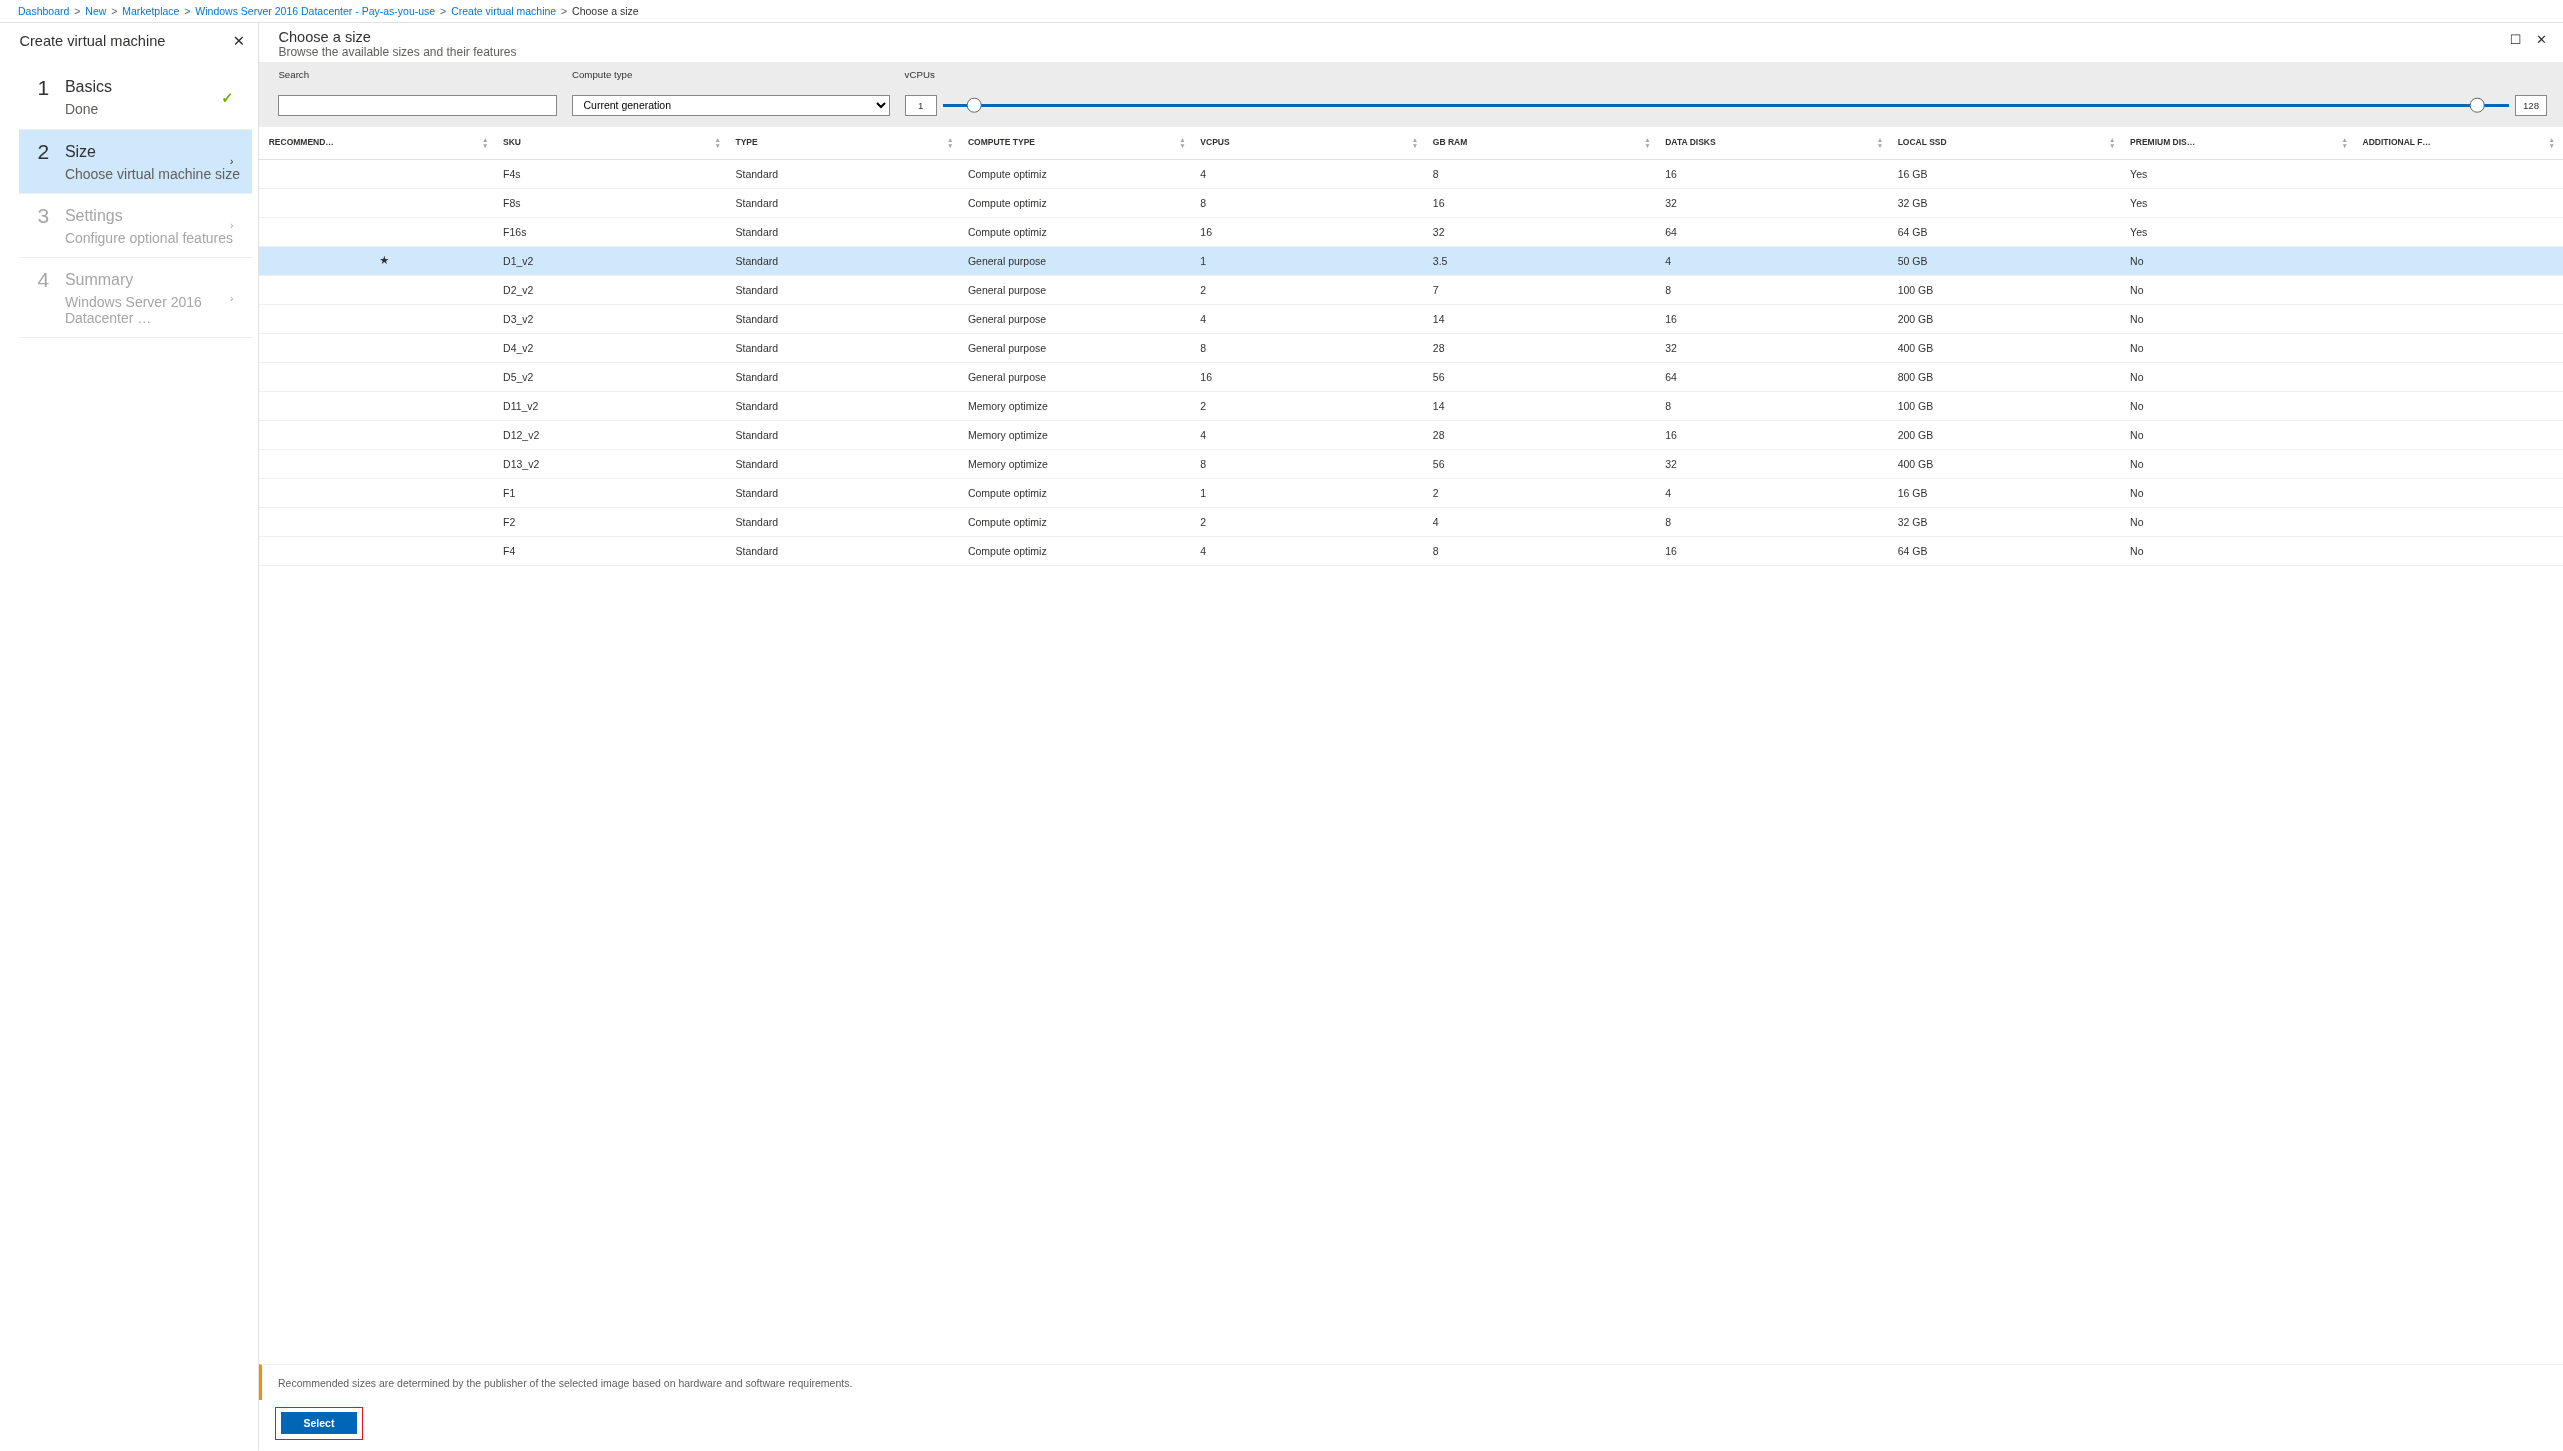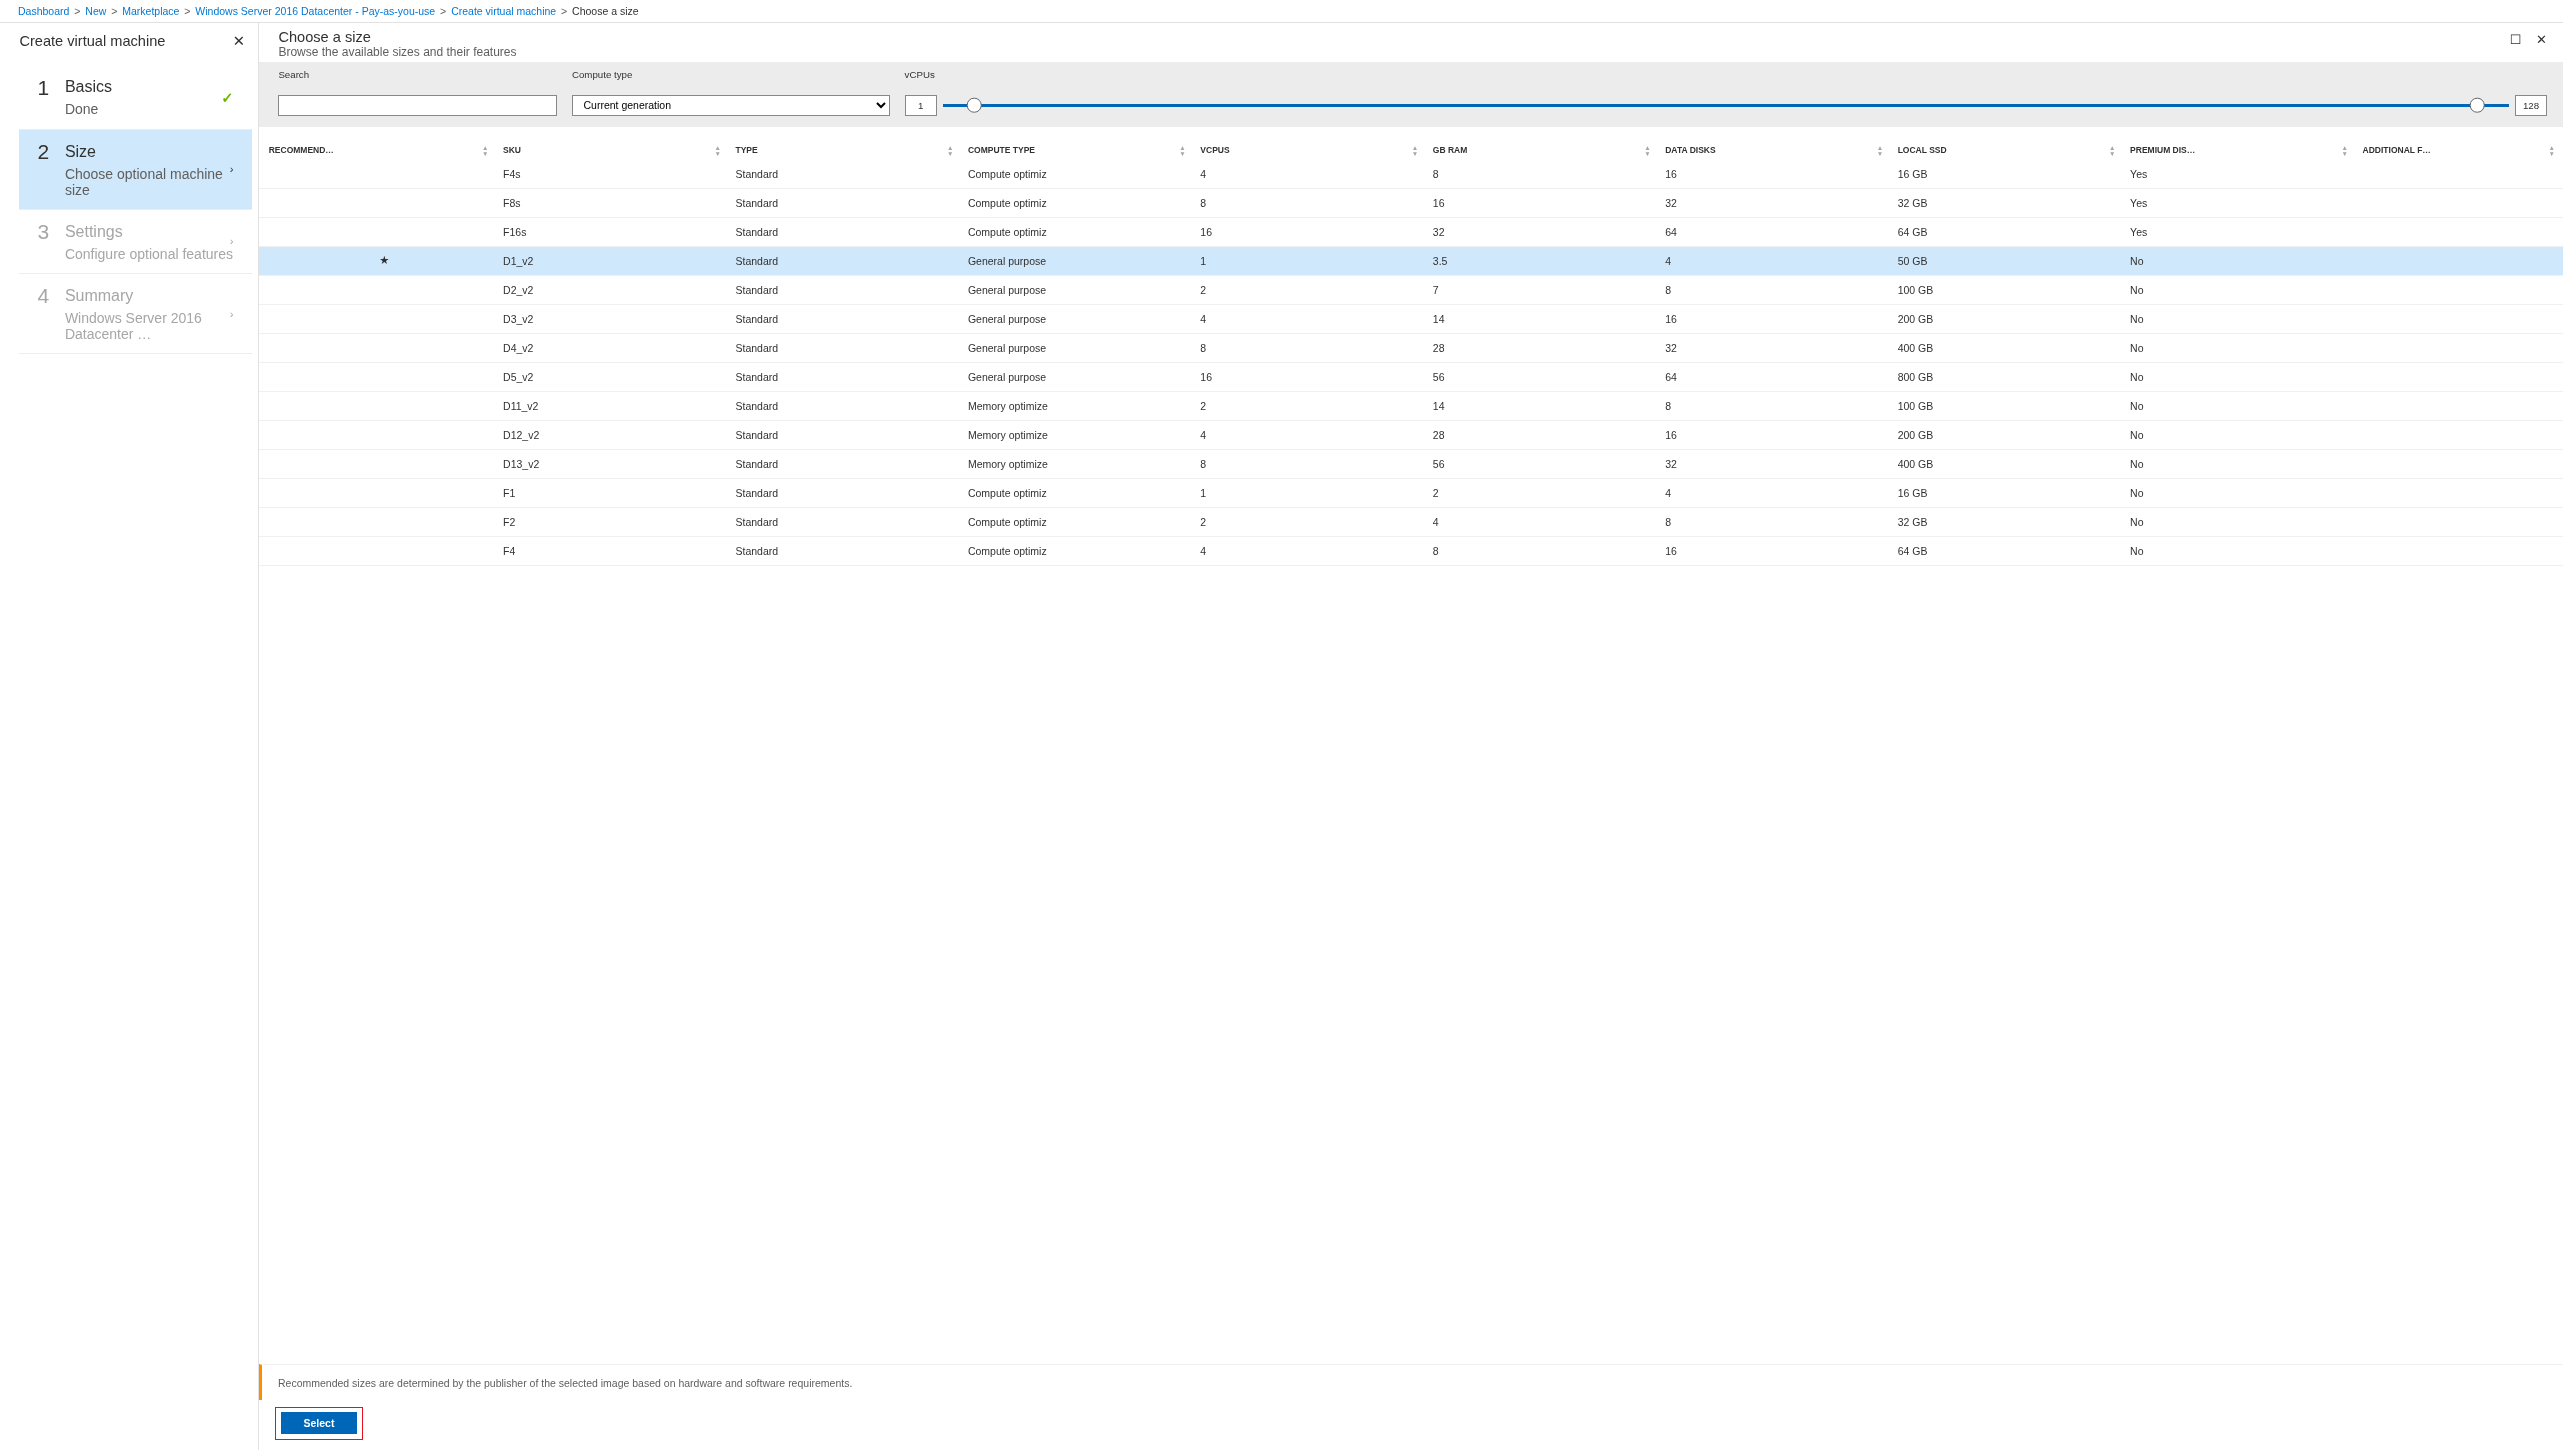--- a/index.html
+++ b/index.html
@@ -177,21 +177,21 @@
     text-overflow: ellipsis;
     font-size: 10.5px;
   }
   thead th {
     height: 32px;
     font-size: 8.5px;
     font-weight: 600;
     color: #323130;
     border-bottom: 0.8px solid #e1e1e1;
     position: sticky;
-    top: 8px;
+    top: 0;
     background: #fff;
     text-transform: uppercase;
   }
   .sort-icons {
     display: inline-block;
     margin-left: 1.6px;
     font-size: 6.5px;
     color: #a6a6a6;
     line-height: 5.7px;
     vertical-align: middle;
@@ -266,21 +266,21 @@
           <div class="step-body">
             <div class="step-title">Basics</div>
             <div class="step-sub">Done</div>
           </div>
           <span class="step-check">✓</span>
         </div>
         <div class="step selected">
           <div class="step-num">2</div>
           <div class="step-body">
             <div class="step-title">Size</div>
-            <div class="step-sub">Choose optional machine size</div>
+            <div class="step-sub">Choose virtual machine size</div>
           </div>
           <span class="step-chevron">›</span>
         </div>
         <div class="step disabled">
           <div class="step-num">3</div>
           <div class="step-body">
             <div class="step-title">Settings</div>
             <div class="step-sub">Configure optional features</div>
           </div>
           <span class="step-chevron">›</span>

